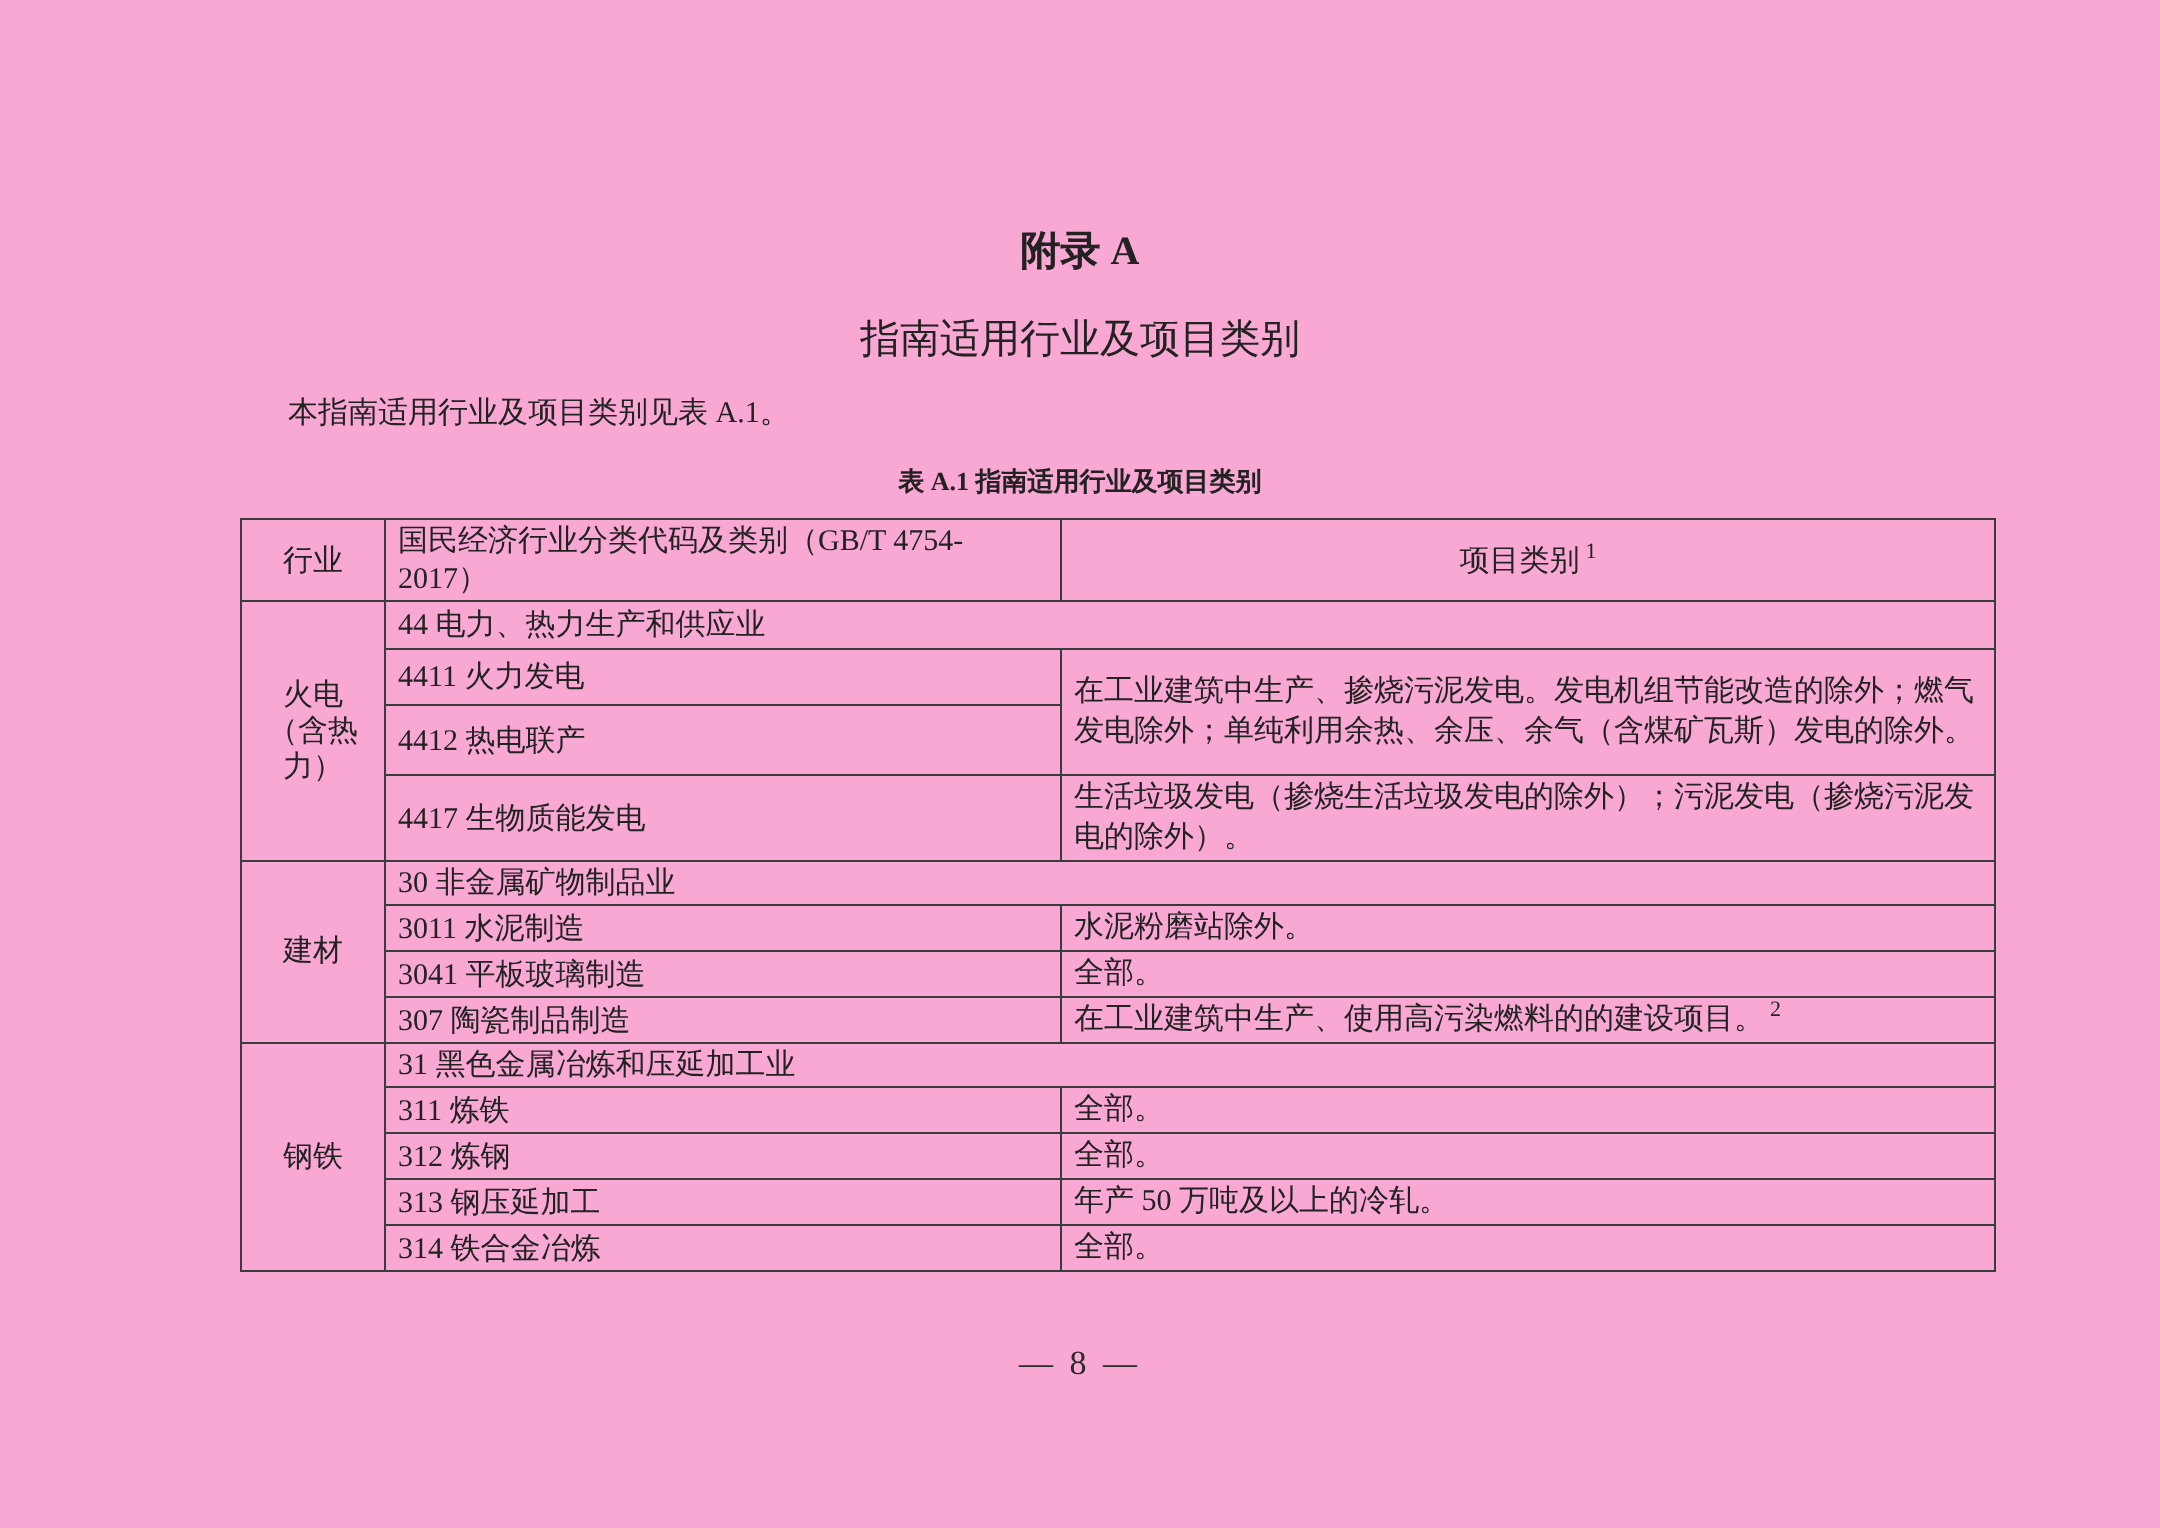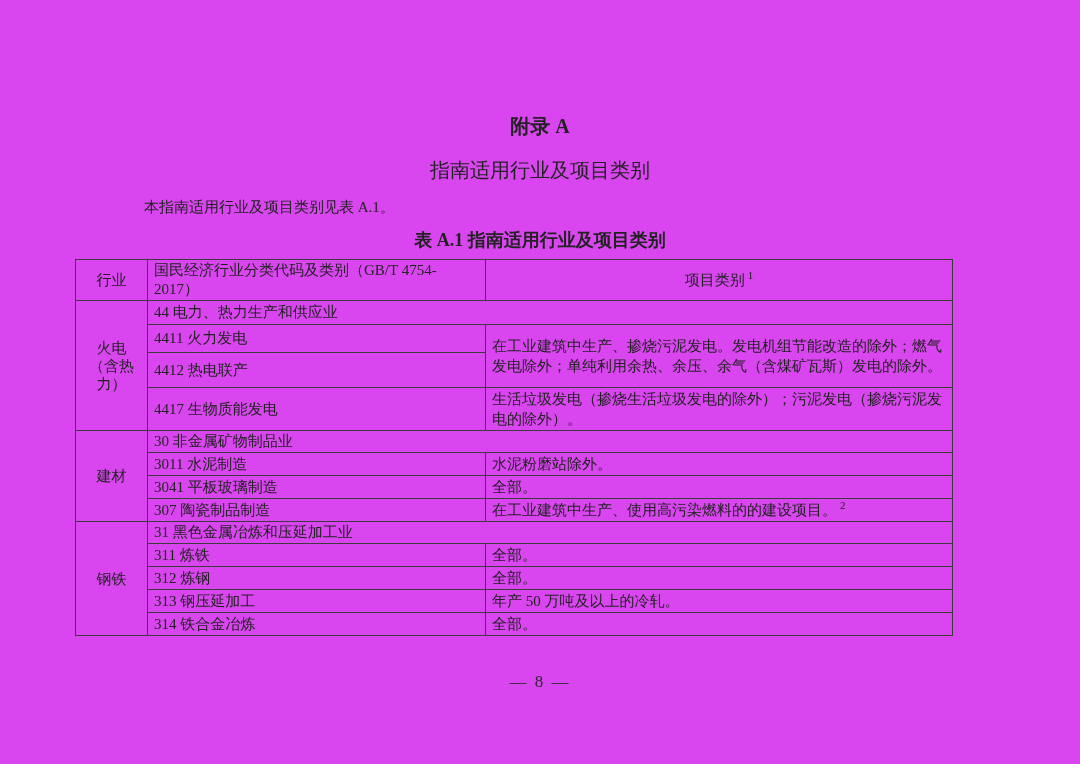--- a/index.html
+++ b/index.html
@@ -1,21 +1,21 @@
 <!DOCTYPE html>
 <html><head>
 <meta charset="utf-8">
 <style>
   * { box-sizing: border-box; }
   html, body { margin: 0; padding: 0; background: #ffffff; }
   .page {
     position: relative;
     width: 1080px;
     height: 764px;
-    background: #d946ef;
+    background: #f9a8d4;
     color: #222222;
     font-family: "Liberation Serif", sans-serif;
     overflow: hidden;
   }
   .title-1 {
     margin: 0;
     padding-top: 116px;
     text-align: center;
     font-size: 20px;
     line-height: 21px;
@@ -37,29 +37,29 @@
   }
   .intro {
     margin: 16px 0 0 144px;
     font-size: 15px;
     line-height: 21px;
     font-weight: 400;
   }
   .caption {
     margin: 12px 0 0 0;
     text-align: center;
-    font-size: 18px;
+    font-size: 13px;
     line-height: 21px;
     font-weight: 600;
   }
   table.main {
     border-collapse: collapse;
     table-layout: fixed;
     width: 877px;
-    margin: 8px 0 0 75px;
+    margin: 8px 0 0 120px;
     font-size: 15px;
   }
   table.main col.c1 { width: 72px; }
   table.main col.c2 { width: 338px; }
   table.main col.c3 { width: 467px; }
   table.main th, table.main td {
     border: 1px solid #3c3c3c;
     font-weight: 400;
     padding: 1px 6px;
     vertical-align: middle;

